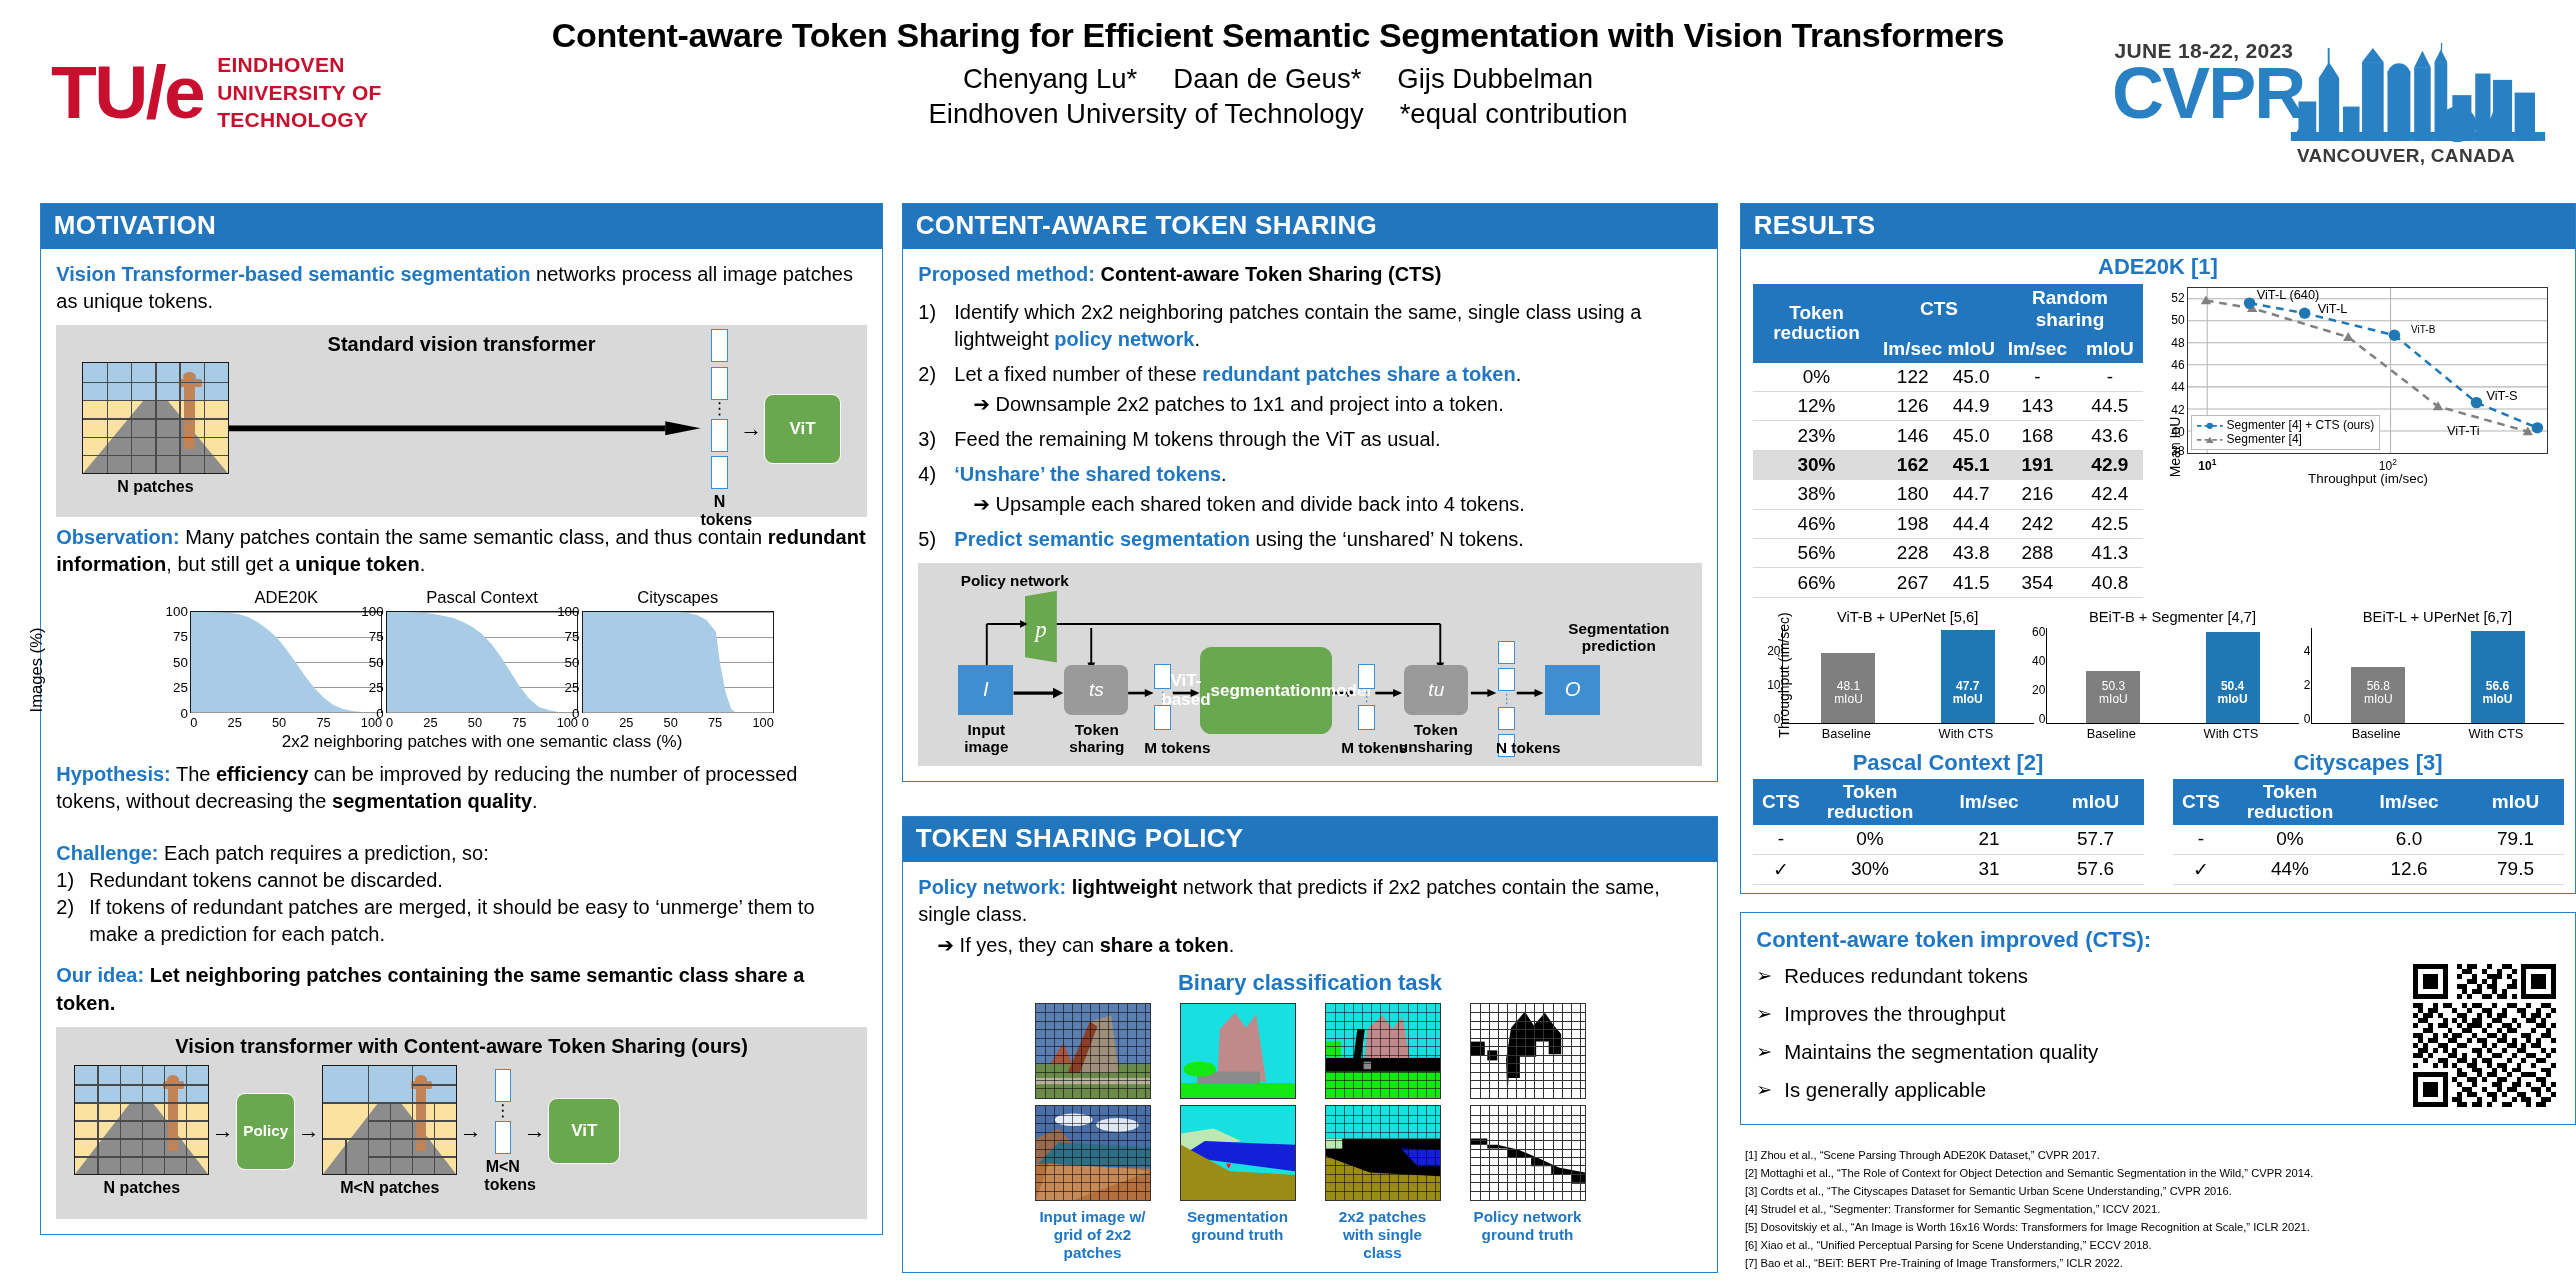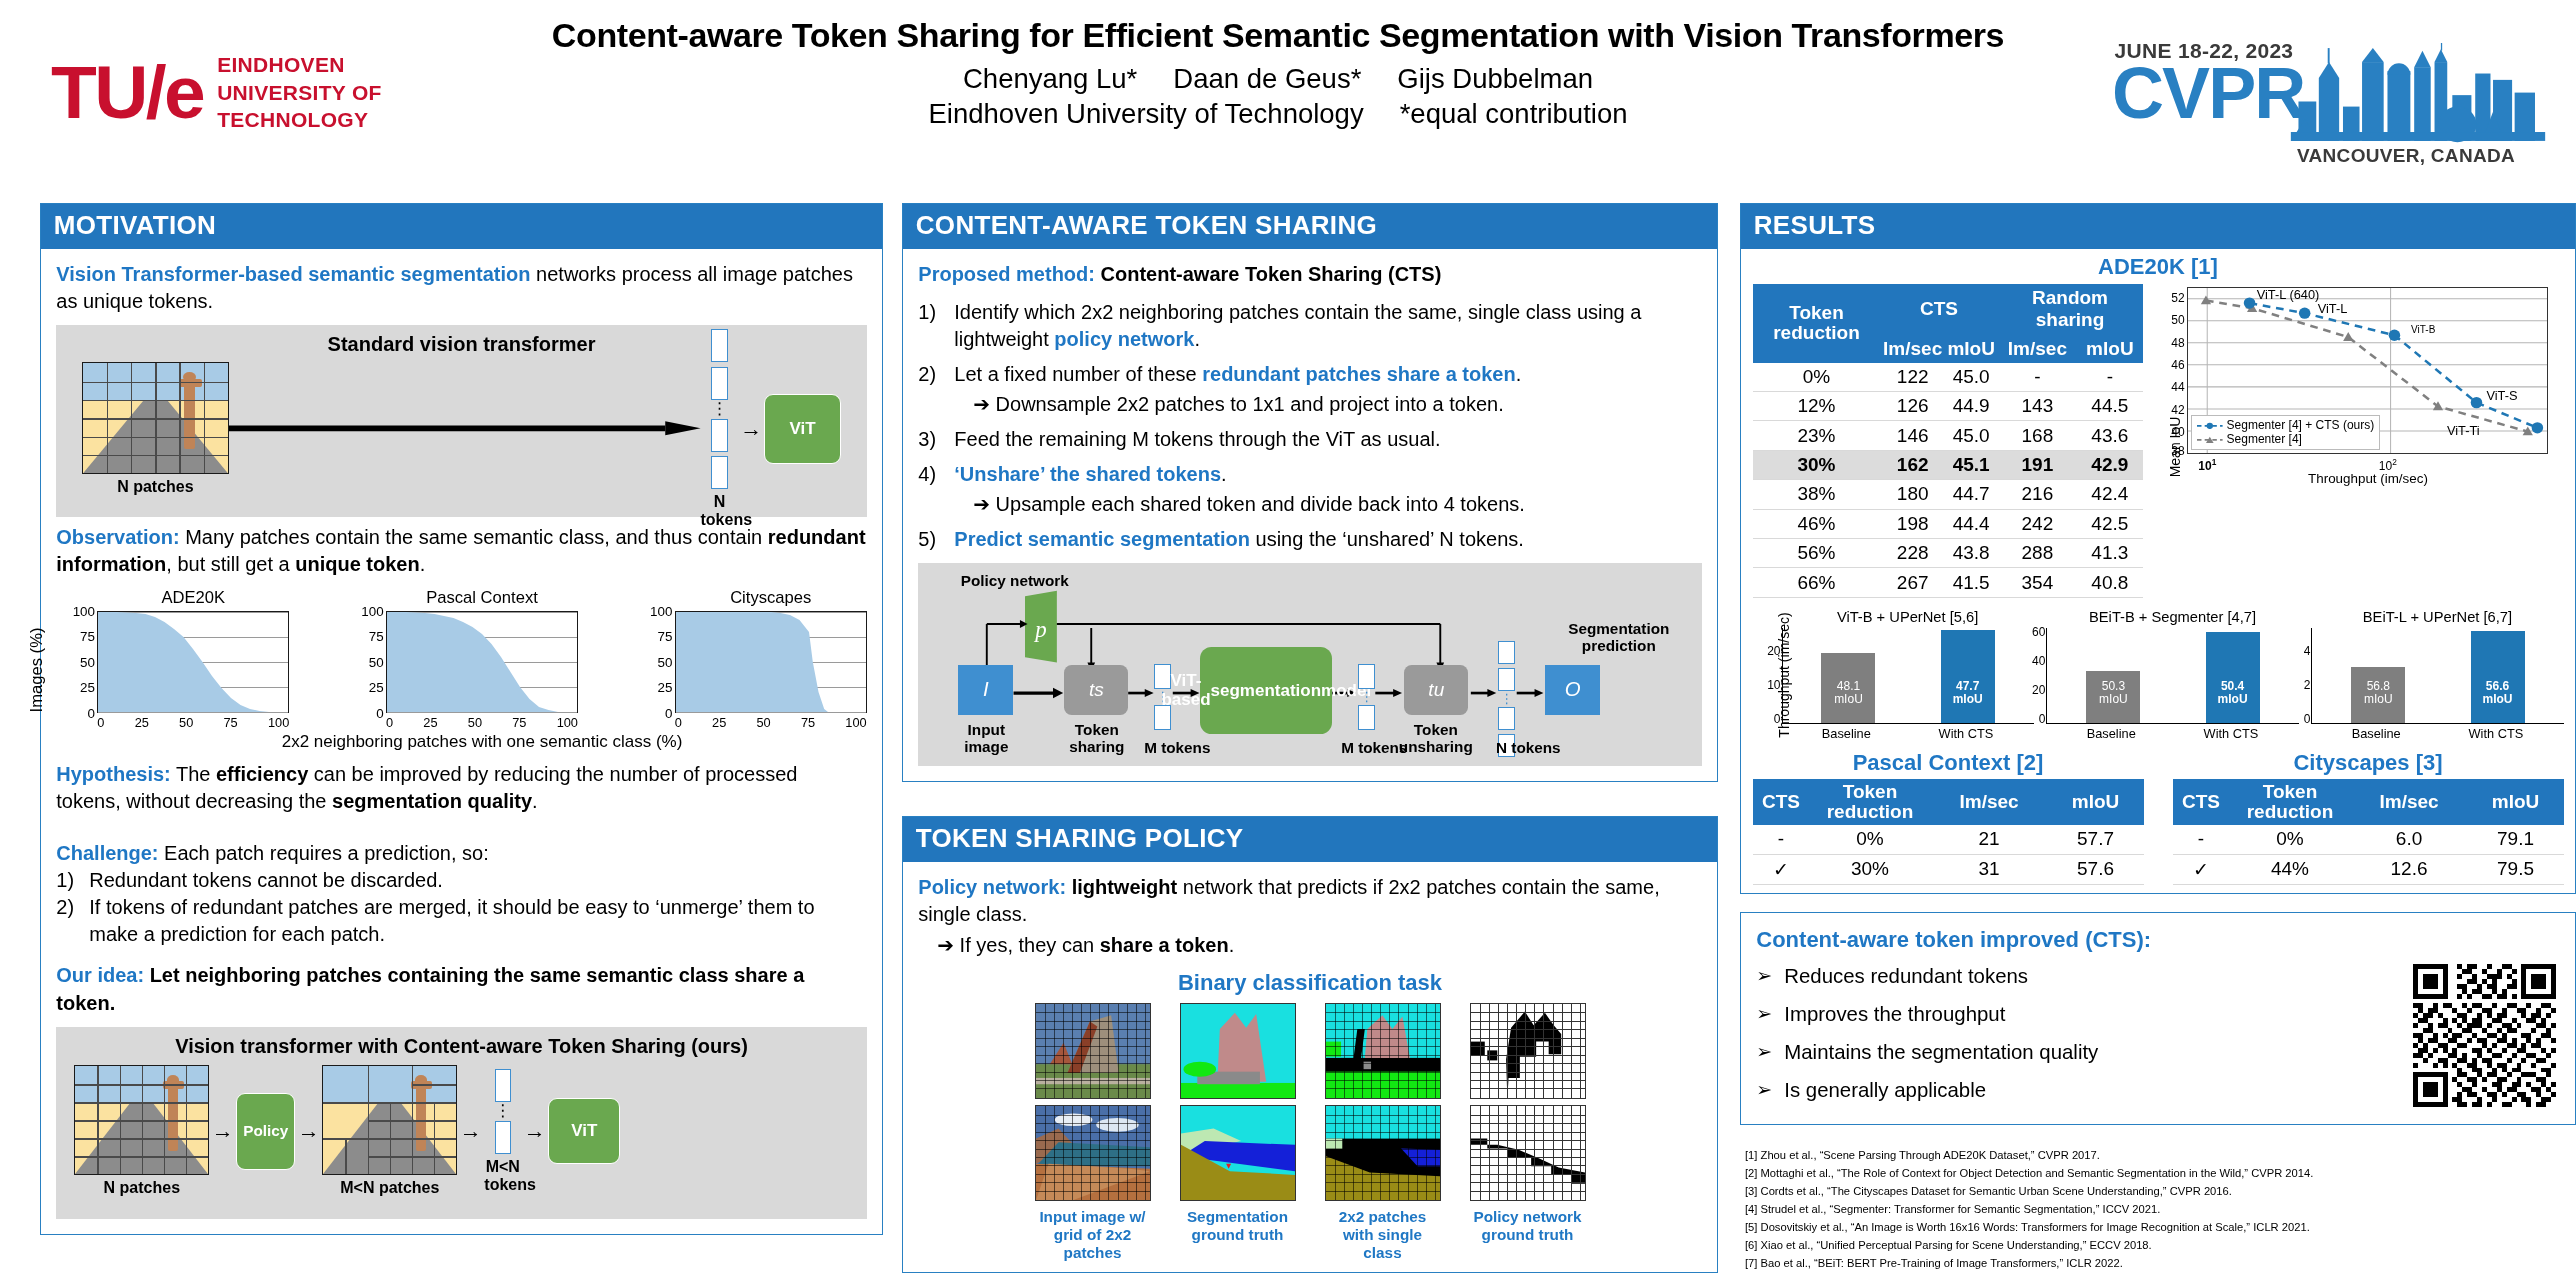--- a/index.html
+++ b/index.html
@@ -82,21 +82,21 @@
 
   .tokcol { display: flex; flex-direction: column; align-items: center; gap: 4.5px; }
   .tok { width: 16.6px; height: 33px; border: 1.9px solid #3f8fd0; background: #fff; }
   .vitbox { background: #6aa84f; color: #fff; border-radius: 9px; display: flex;
             align-items: center; justify-content: center; font-weight: bold; font-size: 17px;
             border: 1.9px solid #fff; }
   .caplbl { text-align: center; font-size: 16px; font-weight: bold; margin-top: 3.8px; }
   .arrowblk { font-size: 22px; font-weight: bold; line-height: 1; }
 
   
-  .hists { display: flex; justify-content: space-between; gap: 3.8px; margin-top: 6.4px; }
+  .hists { display: flex; justify-content: center; gap: 3.8px; margin-top: 6.4px; }
   .hist { width: 192px; }
   .hist .ht { text-align: center; font-size: 16.6px; margin-bottom: 2.6px; }
   .plotarea { position: relative; height: 102px; border: 1.3px solid #1a1a1a; background: #fff; }
   .plotarea .gl { position: absolute; left: 0; right: 0; height: 1.3px; background: #9a9a9a; }
   .yticks { position: absolute; left: -29px; top: 0; height: 102px; width: 28px; }
   .yticks span { position: absolute; right: 1.3px; font-size: 13.4px; transform: translateY(-50%); }
   .xticks { display: flex; justify-content: space-between; font-size: 12.8px; margin-top: 1.9px; }
   .axlabel { text-align: center; font-size: 17px; margin-top: 2.6px; }
   .ylabel-rot { position: absolute; left: -61px; top: 50%; transform: translateY(-50%) rotate(-90deg);
                 font-size: 16.6px; white-space: nowrap; }

